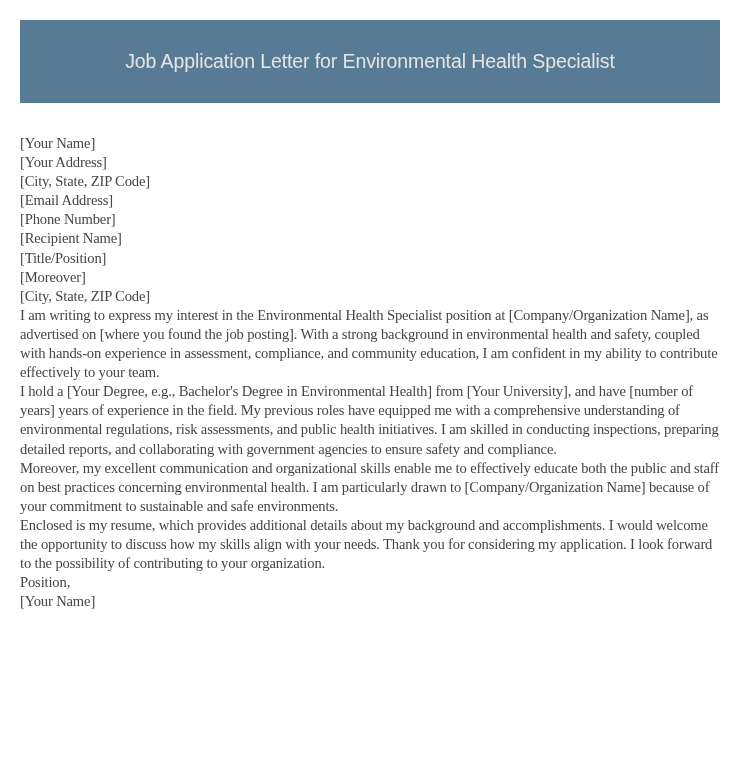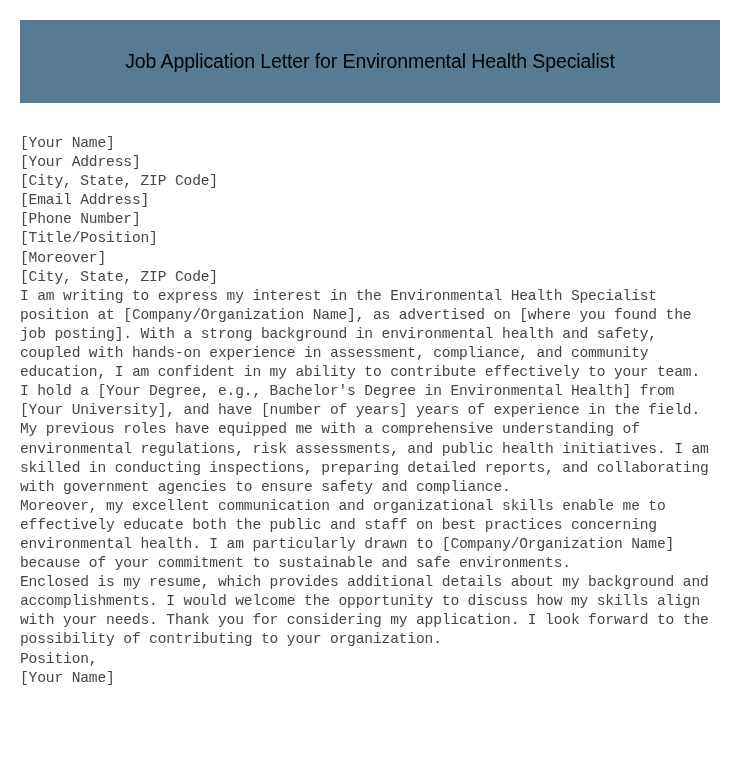--- a/index.html
+++ b/index.html
@@ -2,43 +2,44 @@
 <html><head>
   <meta charset="utf-8">
   <style>
     html, body { margin:0; padding:0; background:#ffffff; }
     body { width:740px; height:762px; position:relative; overflow:hidden; }
     .header {
       position:absolute; left:20px; top:20px; width:700px; height:83px;
       background:#587b95; display:flex; align-items:center; justify-content:center;
     }
     .header h1 {
-      margin:0; color:#000000; font-family:"Liberation Sans", sans-serif;
+      margin:0; color:#e5e5e5; font-family:"Liberation Sans", sans-serif;
       font-weight:normal; font-size:19.5px; letter-spacing:-0.1px;
     }
     .letter {
       position:absolute; left:20px; top:134px; width:702px;
-      color:#454545; font-family:Liberation Mono, monospace;
+      color:#454545; font-family:Liberation Serif, serif;
       font-size:14.6px; line-height:19.1px; letter-spacing:-0.15px;
     }
     .letter p { margin:0; }
   </style>
 </head>
 <body>
 
 <div class="header">
   <h1>Job Application Letter for Environmental Health Specialist</h1>
 </div>
 
 <div class="letter">
   <p>[Your Name]</p>
   <p>[Your Address]</p>
   <p>[City, State, ZIP Code]</p>
   <p>[Email Address]</p>
   <p>[Phone Number]</p>
+  <p>[Recipient Name]</p>
   <p>[Title/Position]</p>
   <p>[Moreover]</p>
   <p>[City, State, ZIP Code]</p>
   <p>I am writing to express my interest in the Environmental Health Specialist position at [Company/Organization Name], as advertised on [where you found the job posting]. With a strong background in environmental health and safety, coupled with hands-on experience in assessment, compliance, and community education, I am confident in my ability to contribute effectively to your team.</p>
   <p>I hold a [Your Degree, e.g., Bachelor's Degree in Environmental Health] from [Your University], and have [number of years] years of experience in the field. My previous roles have equipped me with a comprehensive understanding of environmental regulations, risk assessments, and public health initiatives. I am skilled in conducting inspections, preparing detailed reports, and collaborating with government agencies to ensure safety and compliance.</p>
   <p>Moreover, my excellent communication and organizational skills enable me to effectively educate both the public and staff on best practices concerning environmental health. I am particularly drawn to [Company/Organization Name] because of your commitment to sustainable and safe environments.</p>
   <p>Enclosed is my resume, which provides additional details about my background and accomplishments. I would welcome the opportunity to discuss how my skills align with your needs. Thank you for considering my application. I look forward to the possibility of contributing to your organization.</p>
   <p>Position,</p>
   <p>[Your Name]</p>
 </div>

